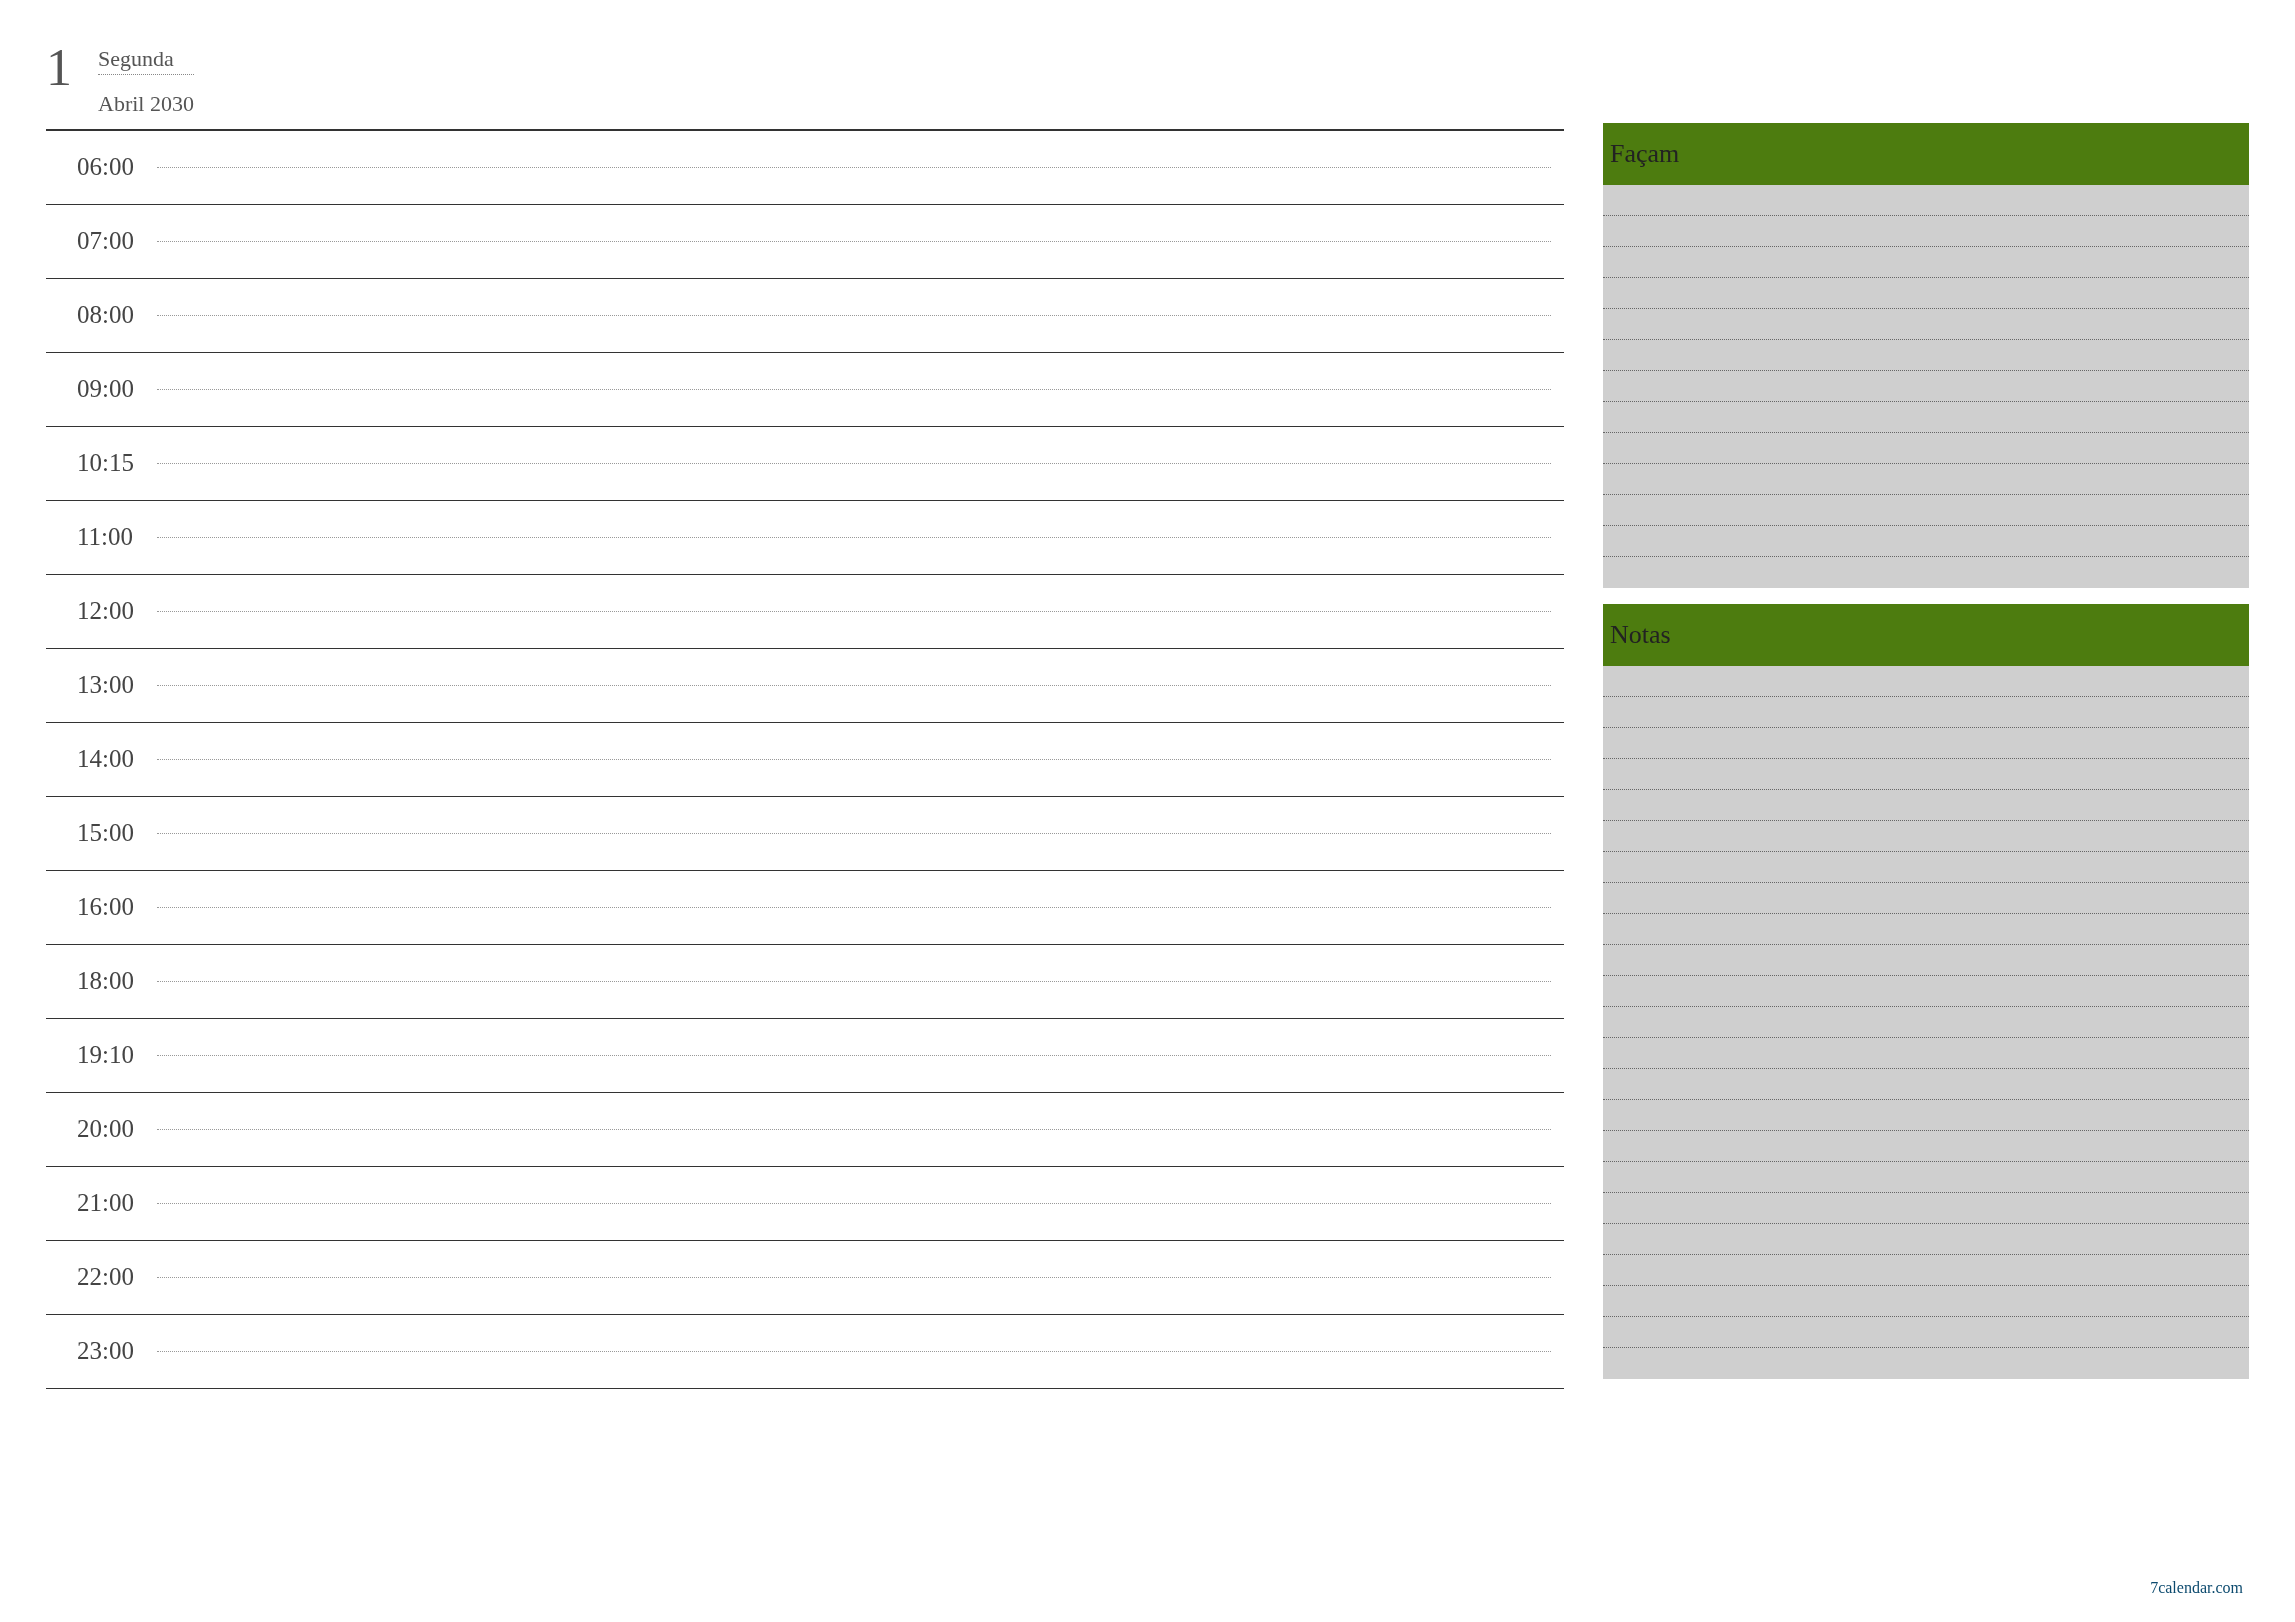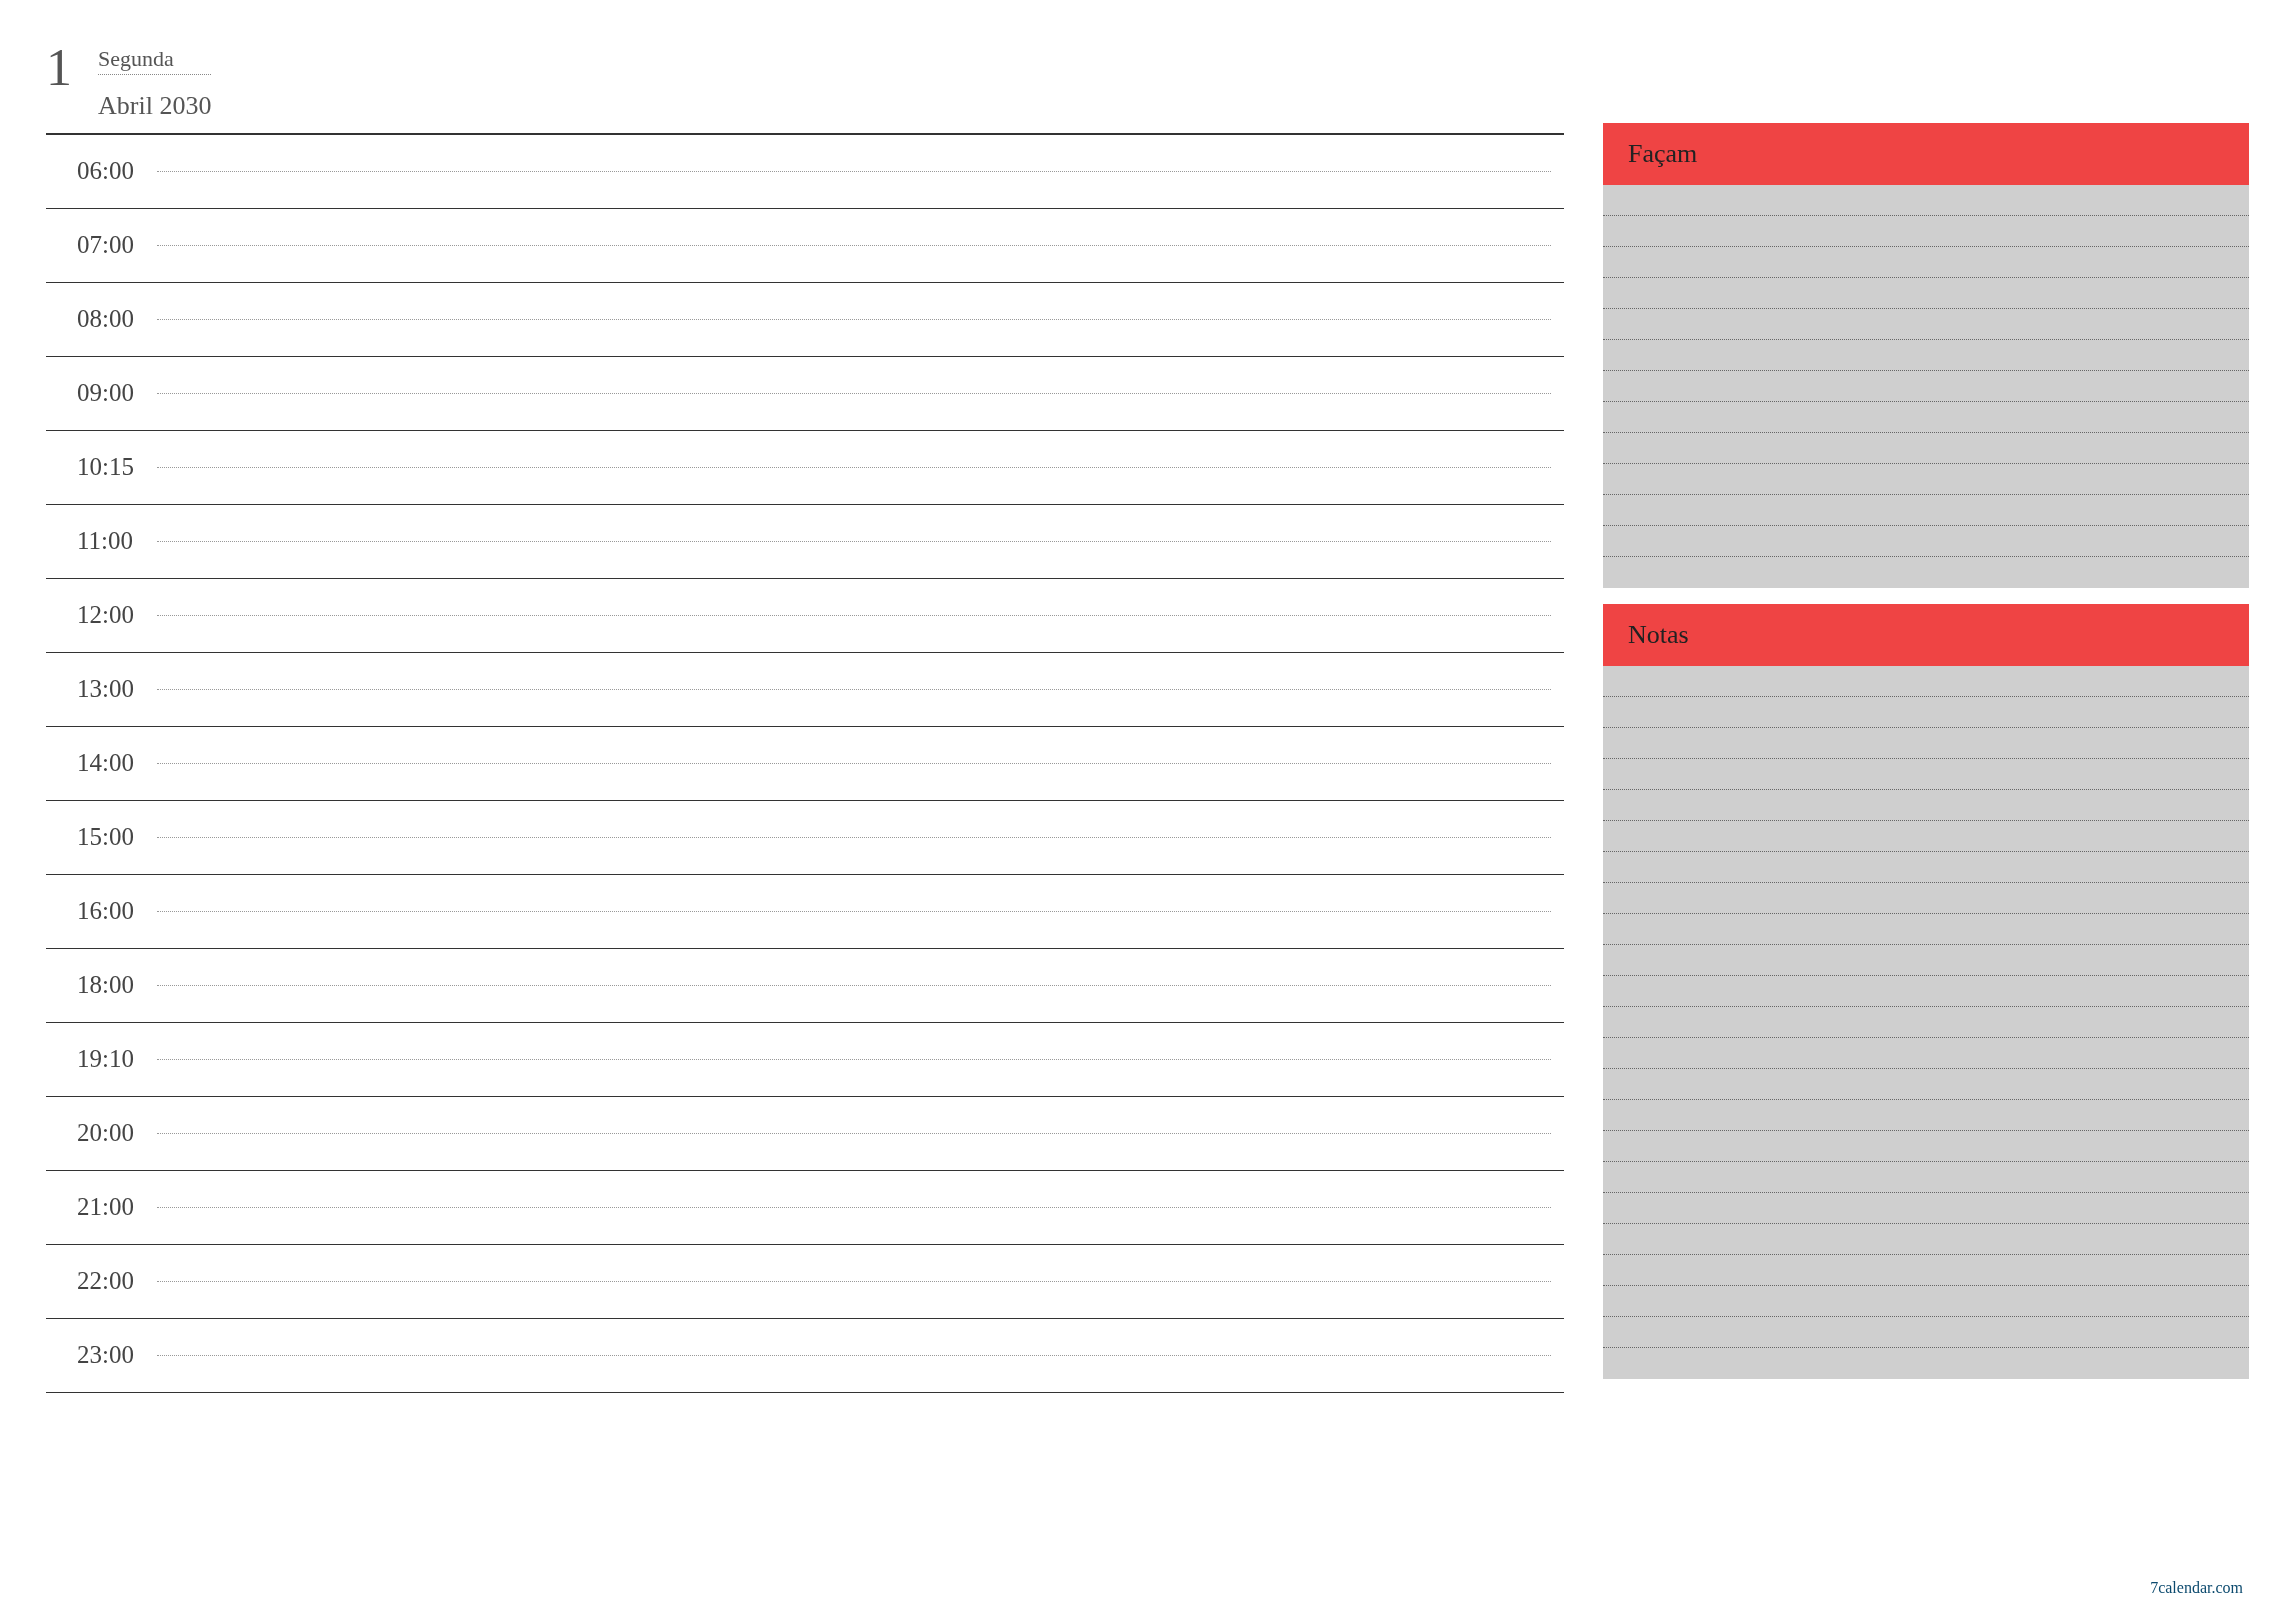--- a/index.html
+++ b/index.html
@@ -41,21 +41,21 @@
     padding-top: 6.5px;
   }
   .weekday {
     font-size: 22px;
     color: #555;
     border-bottom: 1.3px dotted #888;
     padding-bottom: 2.6px;
     margin-bottom: 16px;
   }
   .month-year {
-    font-size: 26px;
+    font-size: 22px;
     color: #555;
   }
   .schedule {
     border-top: 2px solid #333;
   }
   .hour-row {
     height: 74px;
     border-bottom: 1.3px solid #333;
     display: flex;
     align-items: stretch;
@@ -79,25 +79,25 @@
     position: absolute;
     left: 0; right: 0;
     top: 50%;
     border-top: 1.3px dotted #999;
   }
   .side-panel {
     background: #cfcfcf;
     margin-top: 84px;
   }
   .panel-header {
-    background: #ef4444;
+    background: #4d7c0f;
     height: 62px;
     display: flex;
     align-items: center;
-    padding-left: 25px;
+    padding-left: 7px;
     font-size: 26px;
     color: #222;
   }
   .panel-body {
     position: relative;
   }
   .panel-line {
     height: 31px;
     border-bottom: 1.3px dotted #666;
   }

